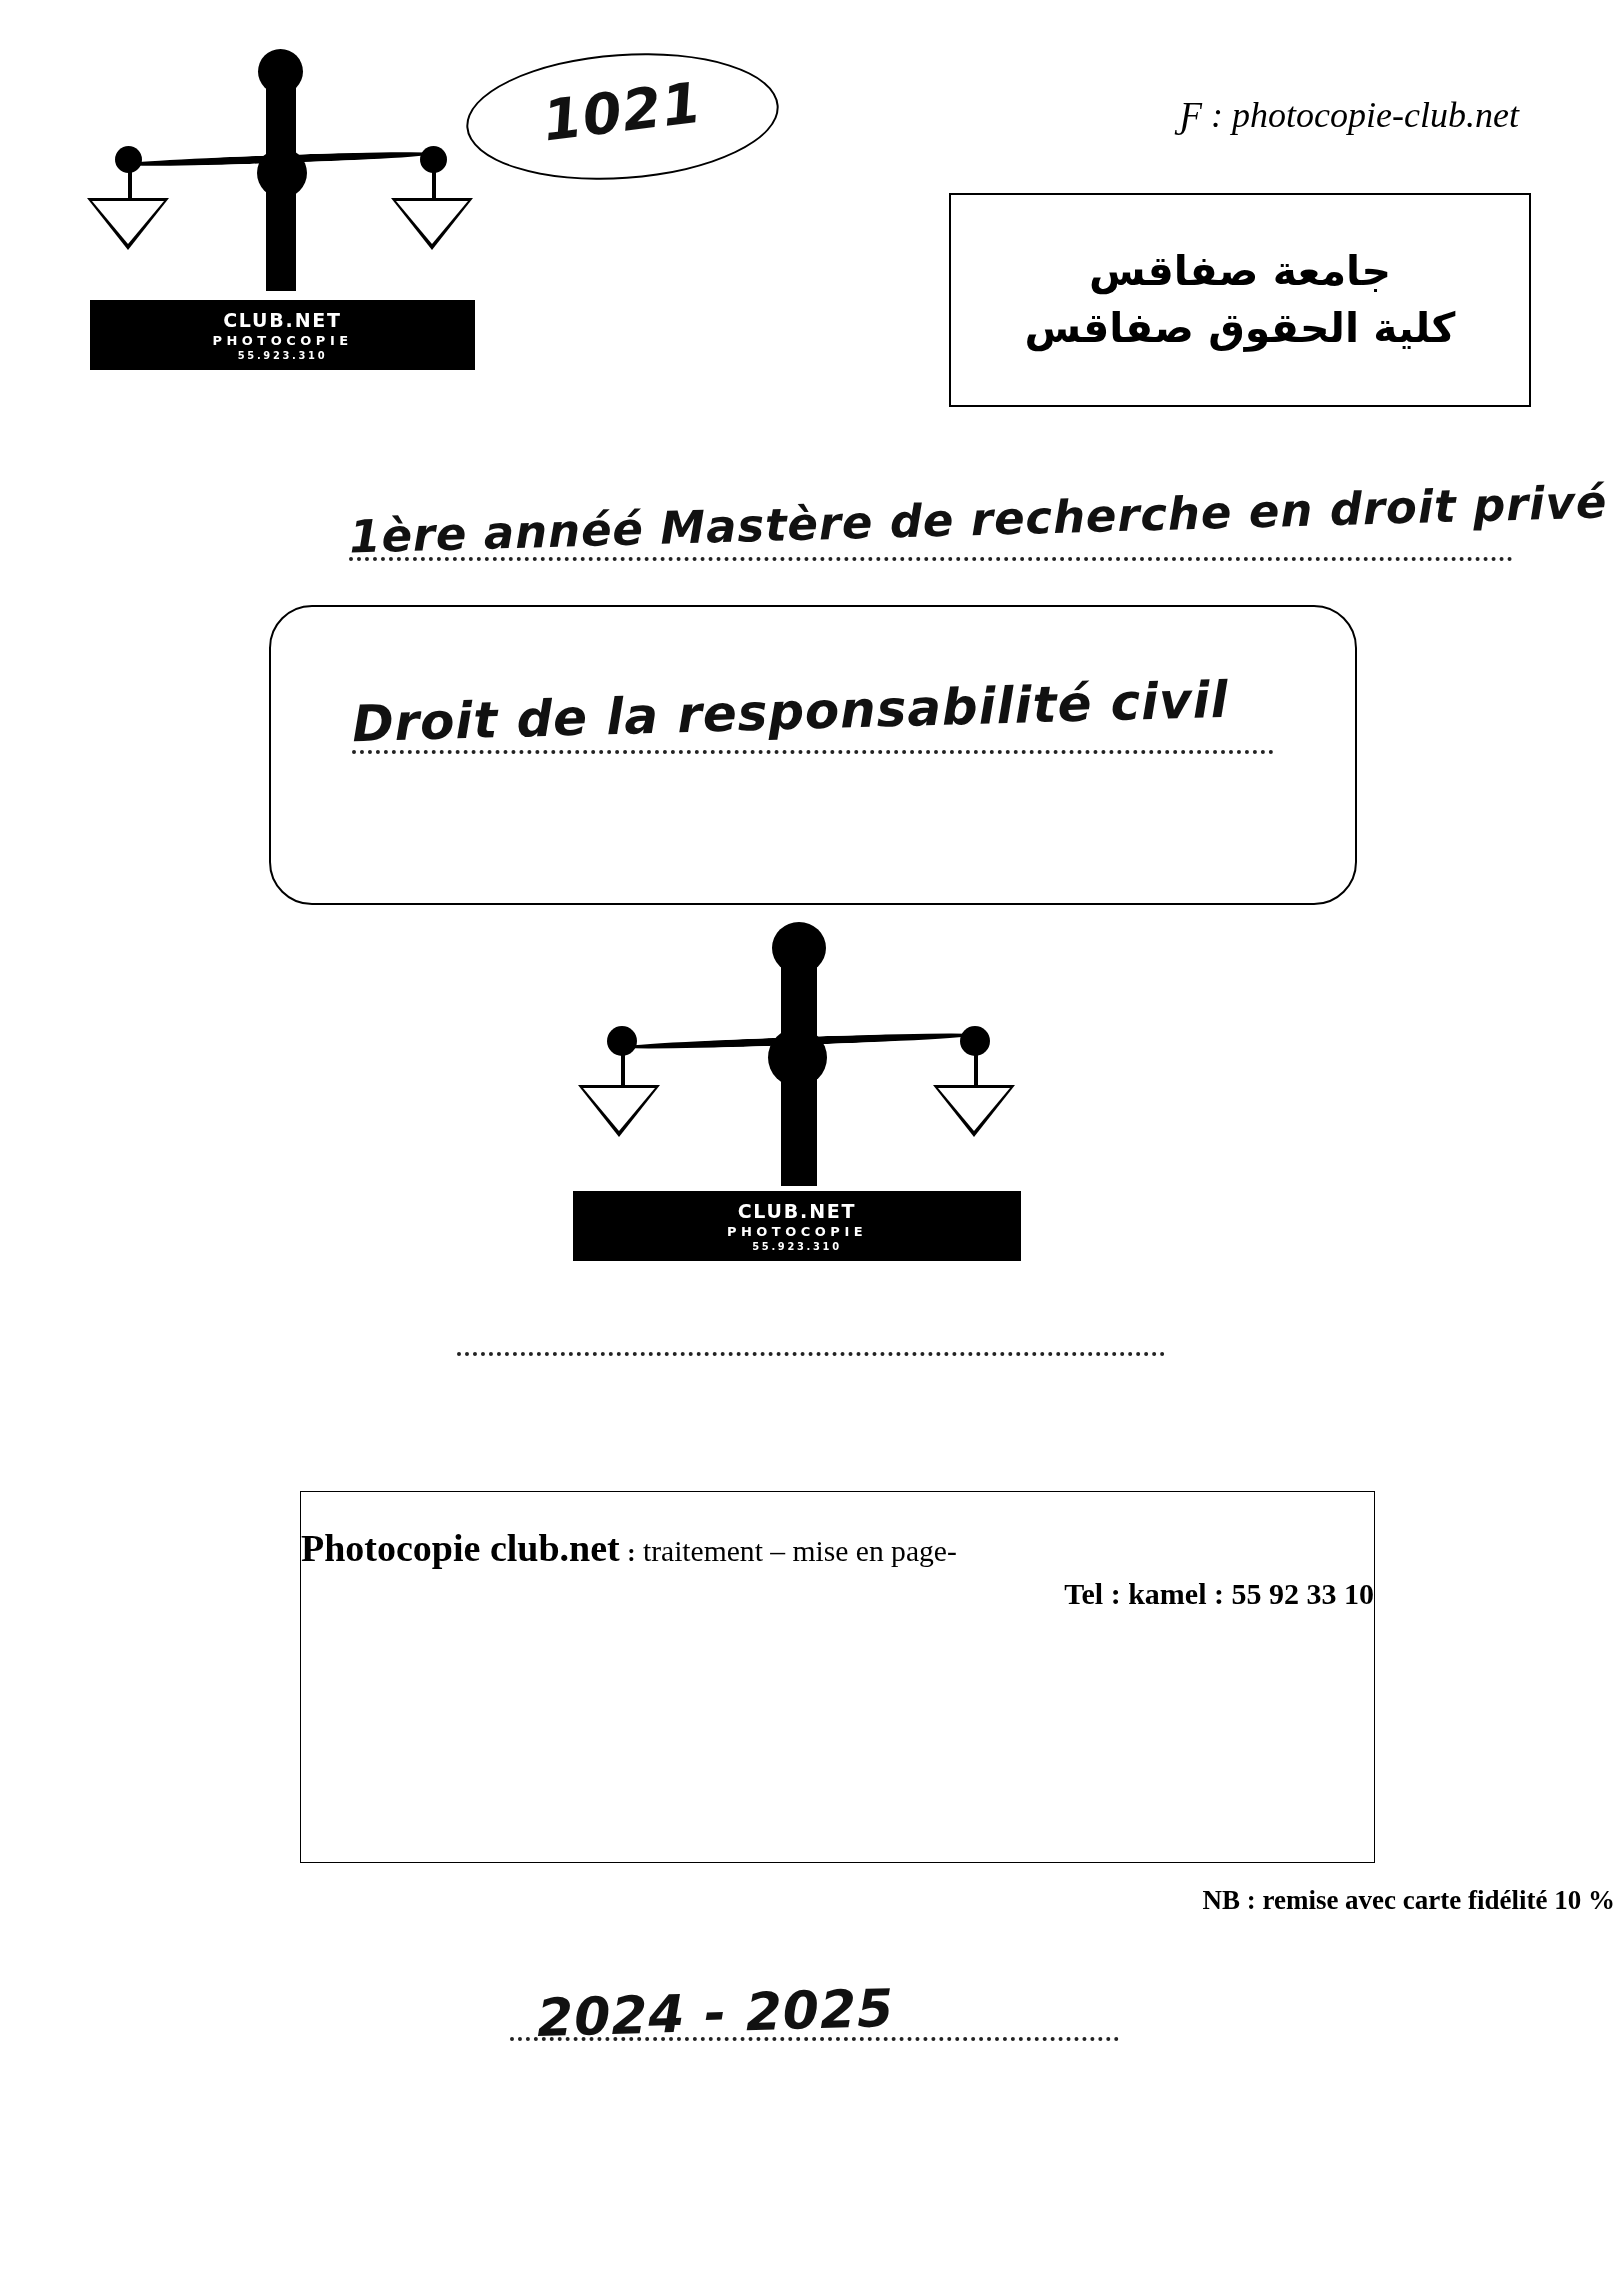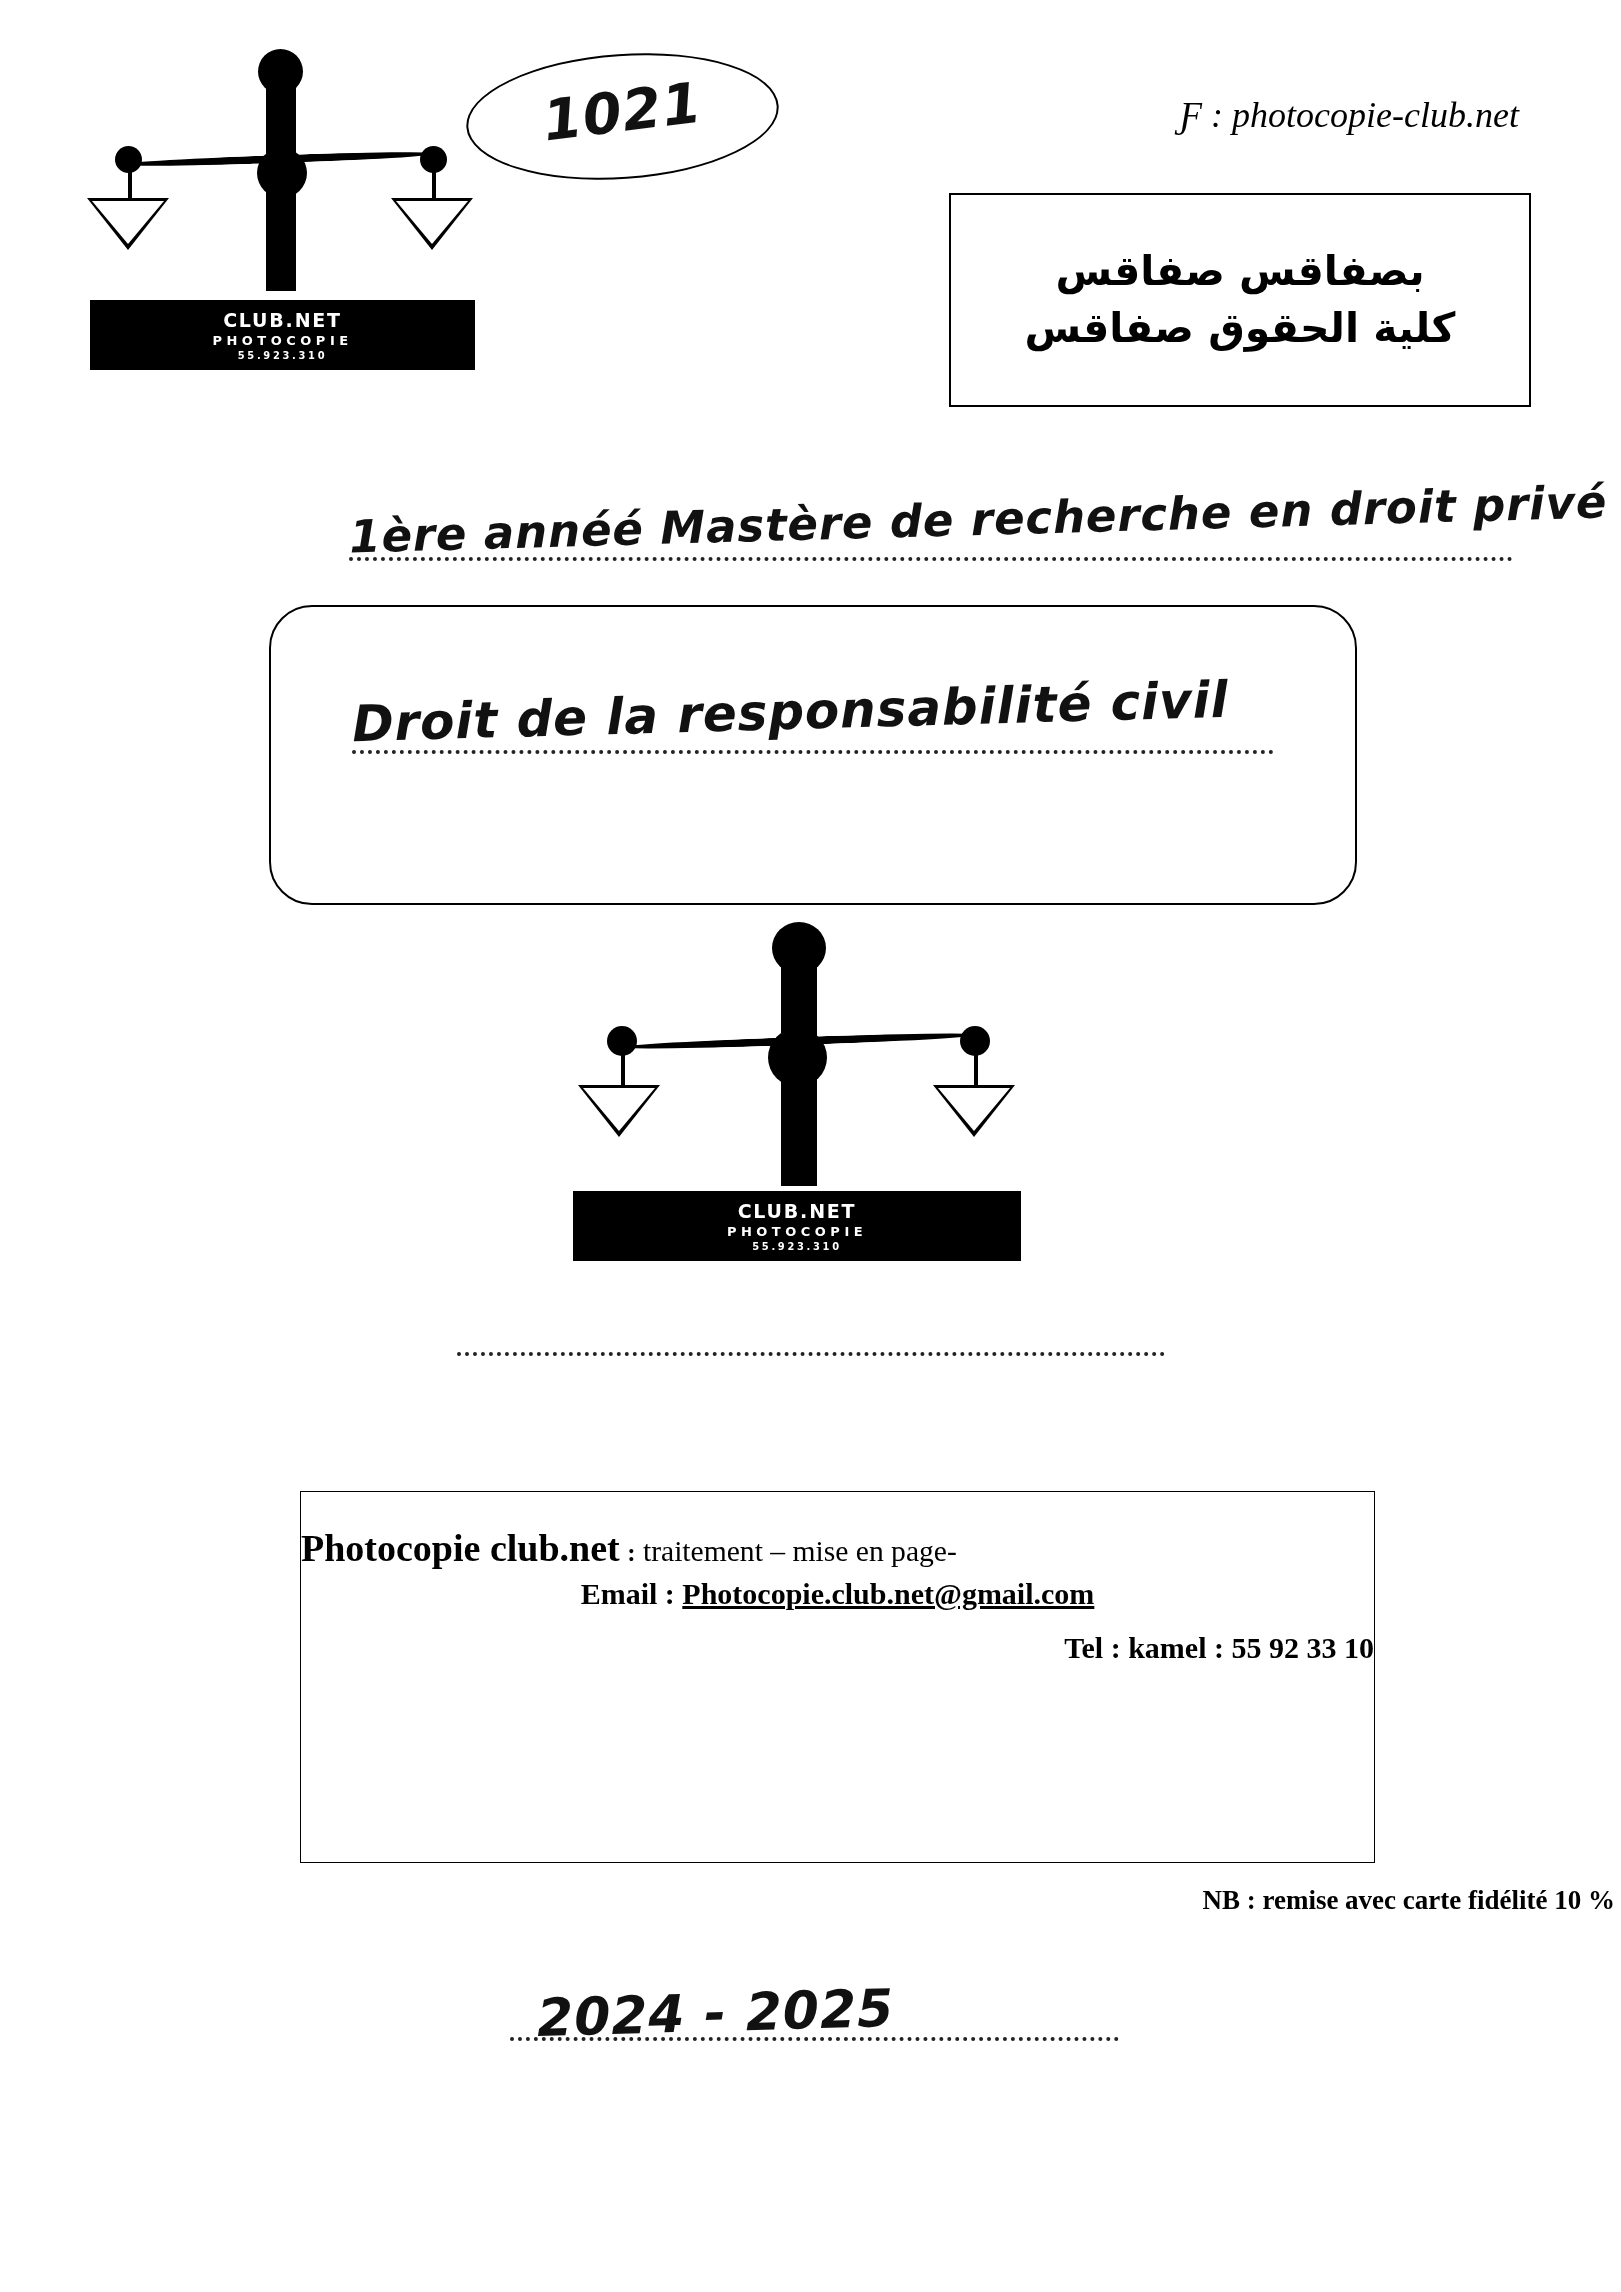--- a/index.html
+++ b/index.html
@@ -242,21 +242,21 @@
 </div>
 
 <div class="abs" id="ref-ellipse">
   <div class="ellipse-shape"></div>
   <div id="ref-number" class="handwriting">1021</div>
 </div>
 
 <div class="abs" id="fb-line">Ƒ : photocopie-club.net</div>
 
 <div class="abs" id="university-box">
-  <div class="arabic-line">بصفاقس صفاقس</div>
+  <div class="arabic-line">جامعة صفاقس</div>
   <div class="arabic-line">كلية الحقوق صفاقس</div>
 </div>
 
 <div class="abs" style="left:331px; top:475px; width:1209px; height:99px;">
   <div class="dots" style="position:absolute; left:18px; top:82px; width:1164px;"></div>
   <div class="handwriting" style="position:absolute; left:18px; top:18px; font-size:45px;">1ère annéé Mastère de recherche en droit privé</div>
 </div>
 
 <div class="abs" id="subject-box">
   <div class="dots" style="position:absolute; left:81px; top:143px; width:922px;"></div>
@@ -288,24 +288,20 @@
 </div>
 
 <div class="abs dots" style="left:457px; top:1352px; width:708px;"></div>
 
 <div class="abs" id="info-box">
   <div class="line1">
     <span class="brand">Photocopie club.net</span>
     <span class="colon">:</span>
     <span>traitement – mise en page-</span>
   </div>
-  <div class="line3">
-    <span>Email :</span>
-    <span class="email-link">Photocopie.club.net@gmail.com</span>
-  </div>
   <div class="line4">Tel : kamel : 55 92 33 10</div>
 </div>
 
 <div class="abs" id="nb-note">NB : remise avec carte fidélité 10 %</div>
 
 <div class="abs" id="year-line">
   <div class="dots" style="width:100%;"></div>
   <div id="year-text" class="handwriting">2024 - 2025</div>
 </div>
 

